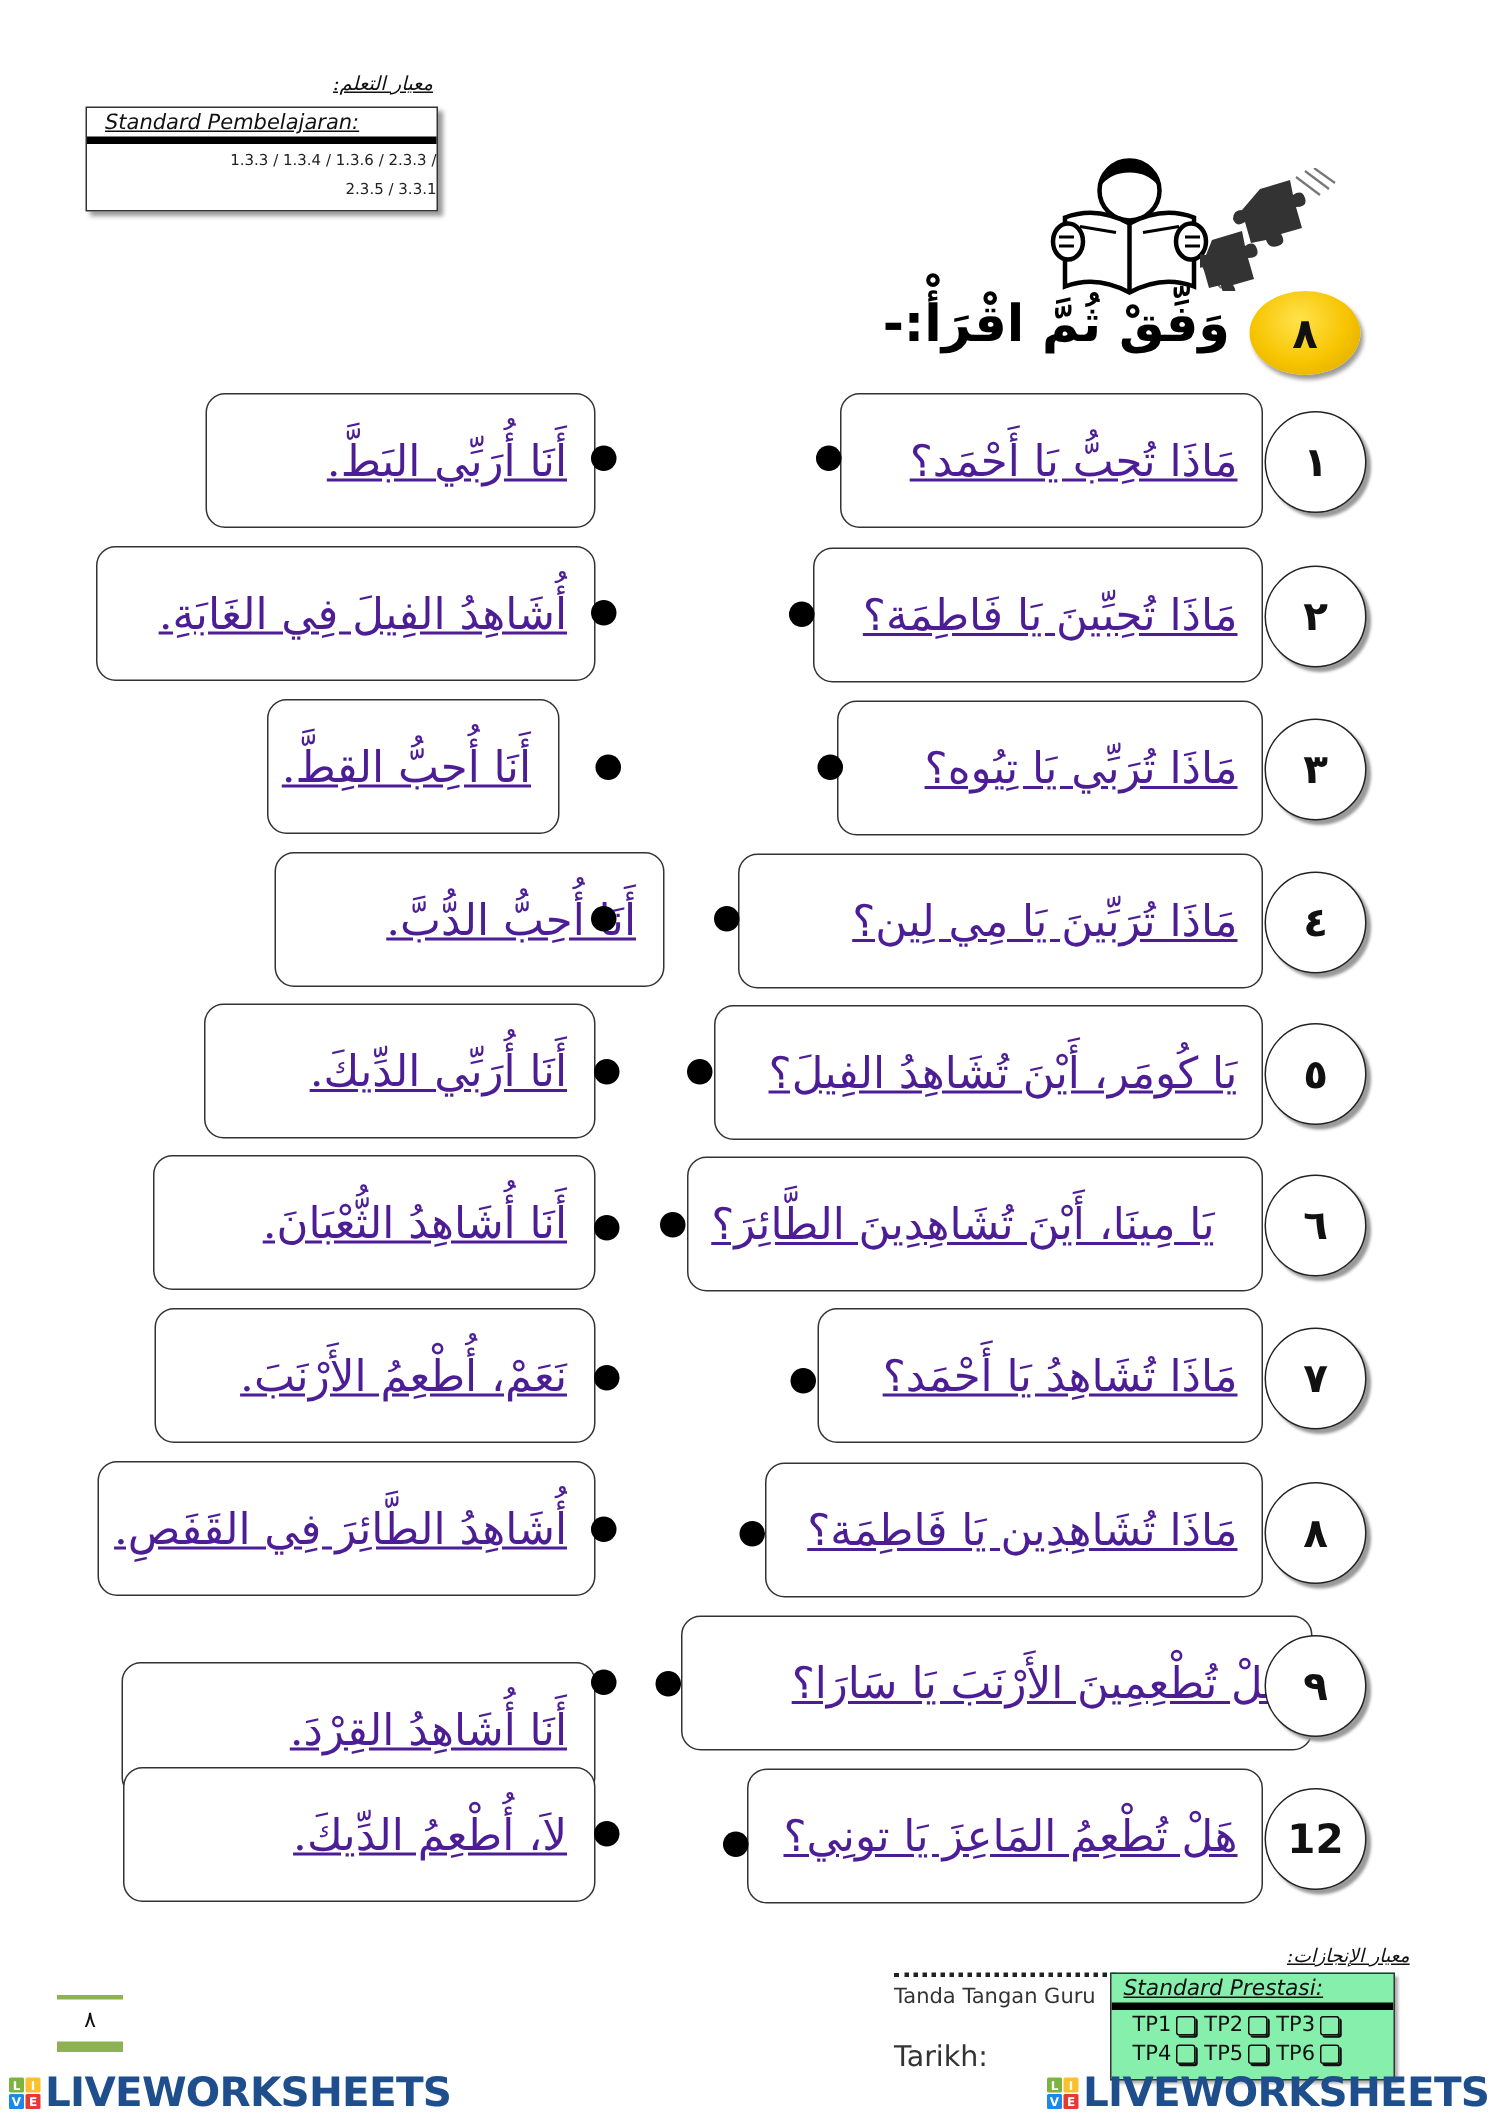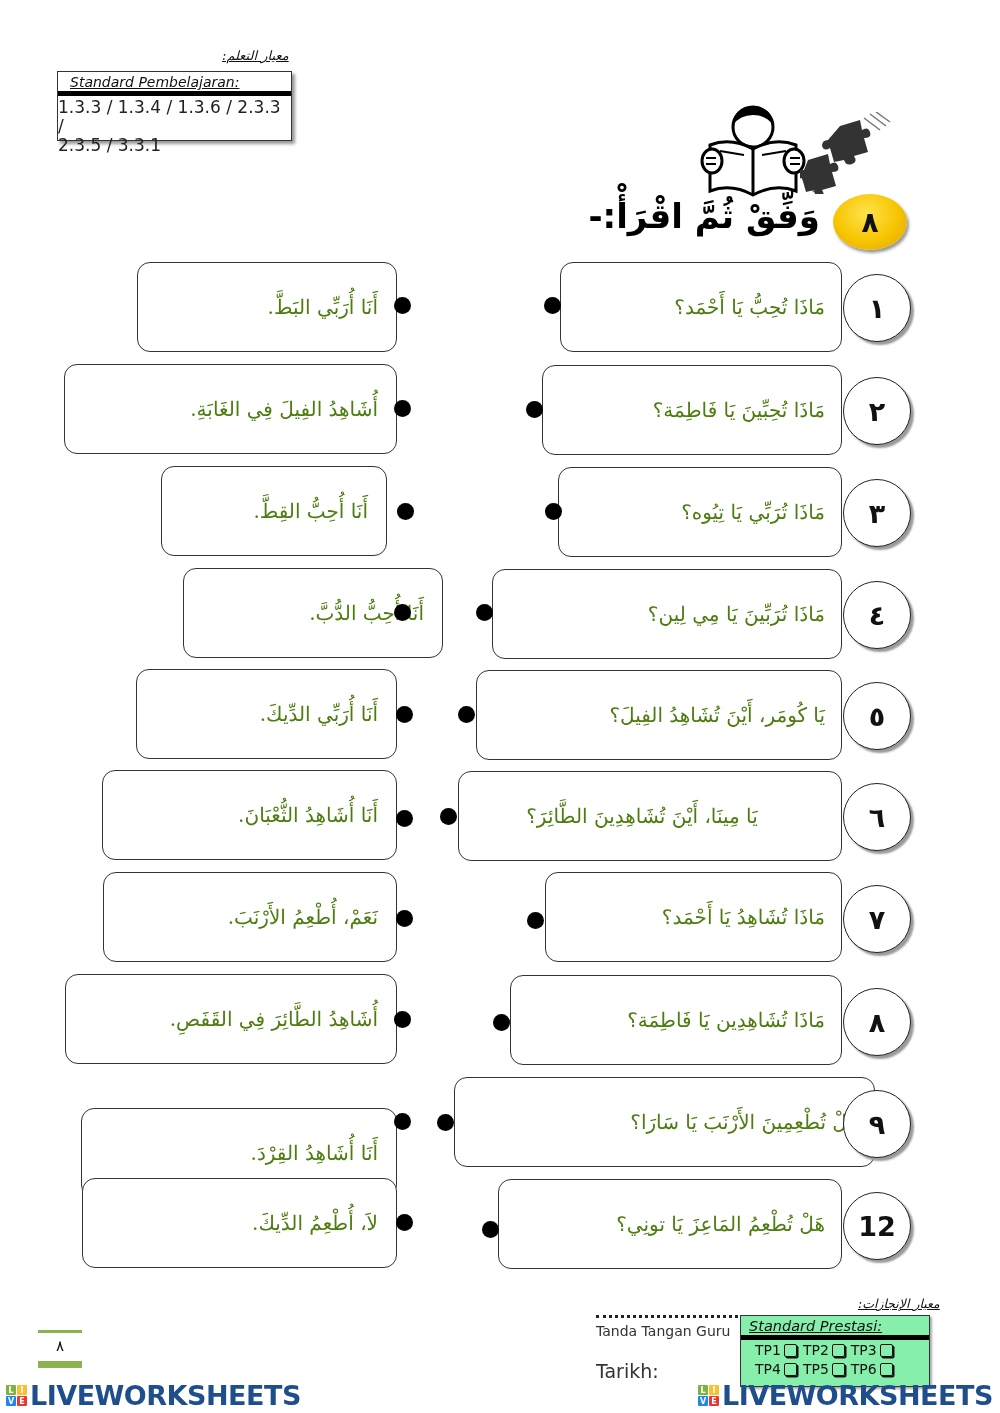--- a/index.html
+++ b/index.html
@@ -7,38 +7,38 @@
          font-family: "DejaVu Sans", sans-serif; color: #111; }
 
   
   .std-ar { position: absolute; left: 222px; top: 48px; font-family: "DejaVu Serif", serif;
             font-style: italic; font-size: 13px; text-decoration: underline; direction: rtl; }
   .std-box { position: absolute; left: 57px; top: 71px; width: 233px; height: 68px;
              border: 1.5px solid #333; background: #fff; box-shadow: 3px 3px 3px #999; }
   .std-box .title { font-family: "DejaVu Sans", sans-serif; font-style: italic; font-size: 14px;
                     text-decoration: underline; padding: 2px 0 1px 12px; height: 16px; line-height: 16px; }
   .std-box .bar { height: 5px; background: #000; }
-  .std-box .codes { font-size: 17px; text-align: left; line-height: 19px; padding-top: 2px; color: #222; }
+  .std-box .codes { font-size: 10px; text-align: right; line-height: 19px; padding-top: 2px; color: #222; }
 
   
   .reader-icon { position: absolute; left: 698px; top: 103px; width: 110px; height: 95px; }
   .puzzle-icon { position: absolute; left: 800px; top: 112px; width: 92px; height: 82px; }
   .yellow-badge { position: absolute; left: 833px; top: 194px; width: 74px; height: 56px;
                   border-radius: 50%; background: radial-gradient(ellipse at 45% 35%, #ffe34d 0%, #f7c400 55%, #d9a400 100%);
                   box-shadow: 2px 3px 3px #999; display: flex; align-items: center; justify-content: center;
                   font-family: "DejaVu Sans", sans-serif; font-weight: bold; font-size: 28px; color: #111; }
   .exercise-title { position: absolute; right: 180px; top: 196px; font-family: "DejaVu Sans", sans-serif;
                     font-weight: bold; font-size: 34px; direction: rtl; white-space: nowrap; color: #000; }
 
   
   .qbox, .abox { position: absolute; box-sizing: border-box; border: 1.5px solid #333; border-radius: 13px;
                  background: #fff; height: 90px; display: flex; align-items: center; }
   .qbox { justify-content: flex-end; padding-right: 16px; }
   .abox { justify-content: flex-end; padding-right: 18px; }
-  .qtext, .atext { direction: rtl; font-family: "DejaVu Serif", serif; font-size: 20px; white-space: nowrap; color: #4d7c0f; }
+  .qtext, .atext { direction: rtl; font-family: "DejaVu Serif", serif; font-size: 29px; white-space: nowrap; color: #4c1d95; text-decoration: underline; }
   .numcircle { position: absolute; box-sizing: border-box; width: 68px; height: 68px; border-radius: 50%;
                border: 1.6px solid #222; background: #fff; box-shadow: 3px 3px 2px #9a9a9a;
                display: flex; align-items: center; justify-content: center;
                font-family: "DejaVu Sans", sans-serif; font-weight: bold; font-size: 27px; }
   .dot { position: absolute; width: 17px; height: 17px; border-radius: 50%; background: #000; cursor: pointer; }
 
   
   .sig-line { position: absolute; left: 596px; top: 1315px; width: 148px; border-top: 3px dotted #222; }
   .sig-label { position: absolute; left: 596px; top: 1323px; font-size: 14px; color: #333; }
   .date-label { position: absolute; left: 596px; top: 1360px; font-size: 19px; color: #333; }
@@ -123,21 +123,21 @@
 <div class="abox" style="left:64px; top:364px; width:333px;">
     <span class="atext">أُشَاهِدُ الفِيلَ فِي الغَابَةِ.</span>
   </div>
 <div class="dot" style="left:394px; top:400px;"></div>
 
 <div class="qbox" style="left:558px; top:467px; width:284px;">
     <span class="qtext">مَاذَا تُرَبِّي يَا تِيُوه؟</span>
   </div>
 <div class="numcircle" style="left:843px; top:479px;">٣</div>
 <div class="dot" style="left:545px; top:503px;"></div>
-<div class="abox" style="left:161px; top:466px; width:226px;">
+<div class="abox" style="left:178px; top:466px; width:195px;">
     <span class="atext">أَنَا أُحِبُّ القِطَّ.</span>
   </div>
 <div class="dot" style="left:397px; top:503px;"></div>
 
 <div class="qbox" style="left:492px; top:569px; width:350px;">
     <span class="qtext">مَاذَا تُرَبِّينَ يَا مِي لِين؟</span>
   </div>
 <div class="numcircle" style="left:843px; top:581px;">٤</div>
 <div class="dot" style="left:476px; top:604px;"></div>
 <div class="abox" style="left:154px; top:568px; width:260px;margin-left:29px;">

